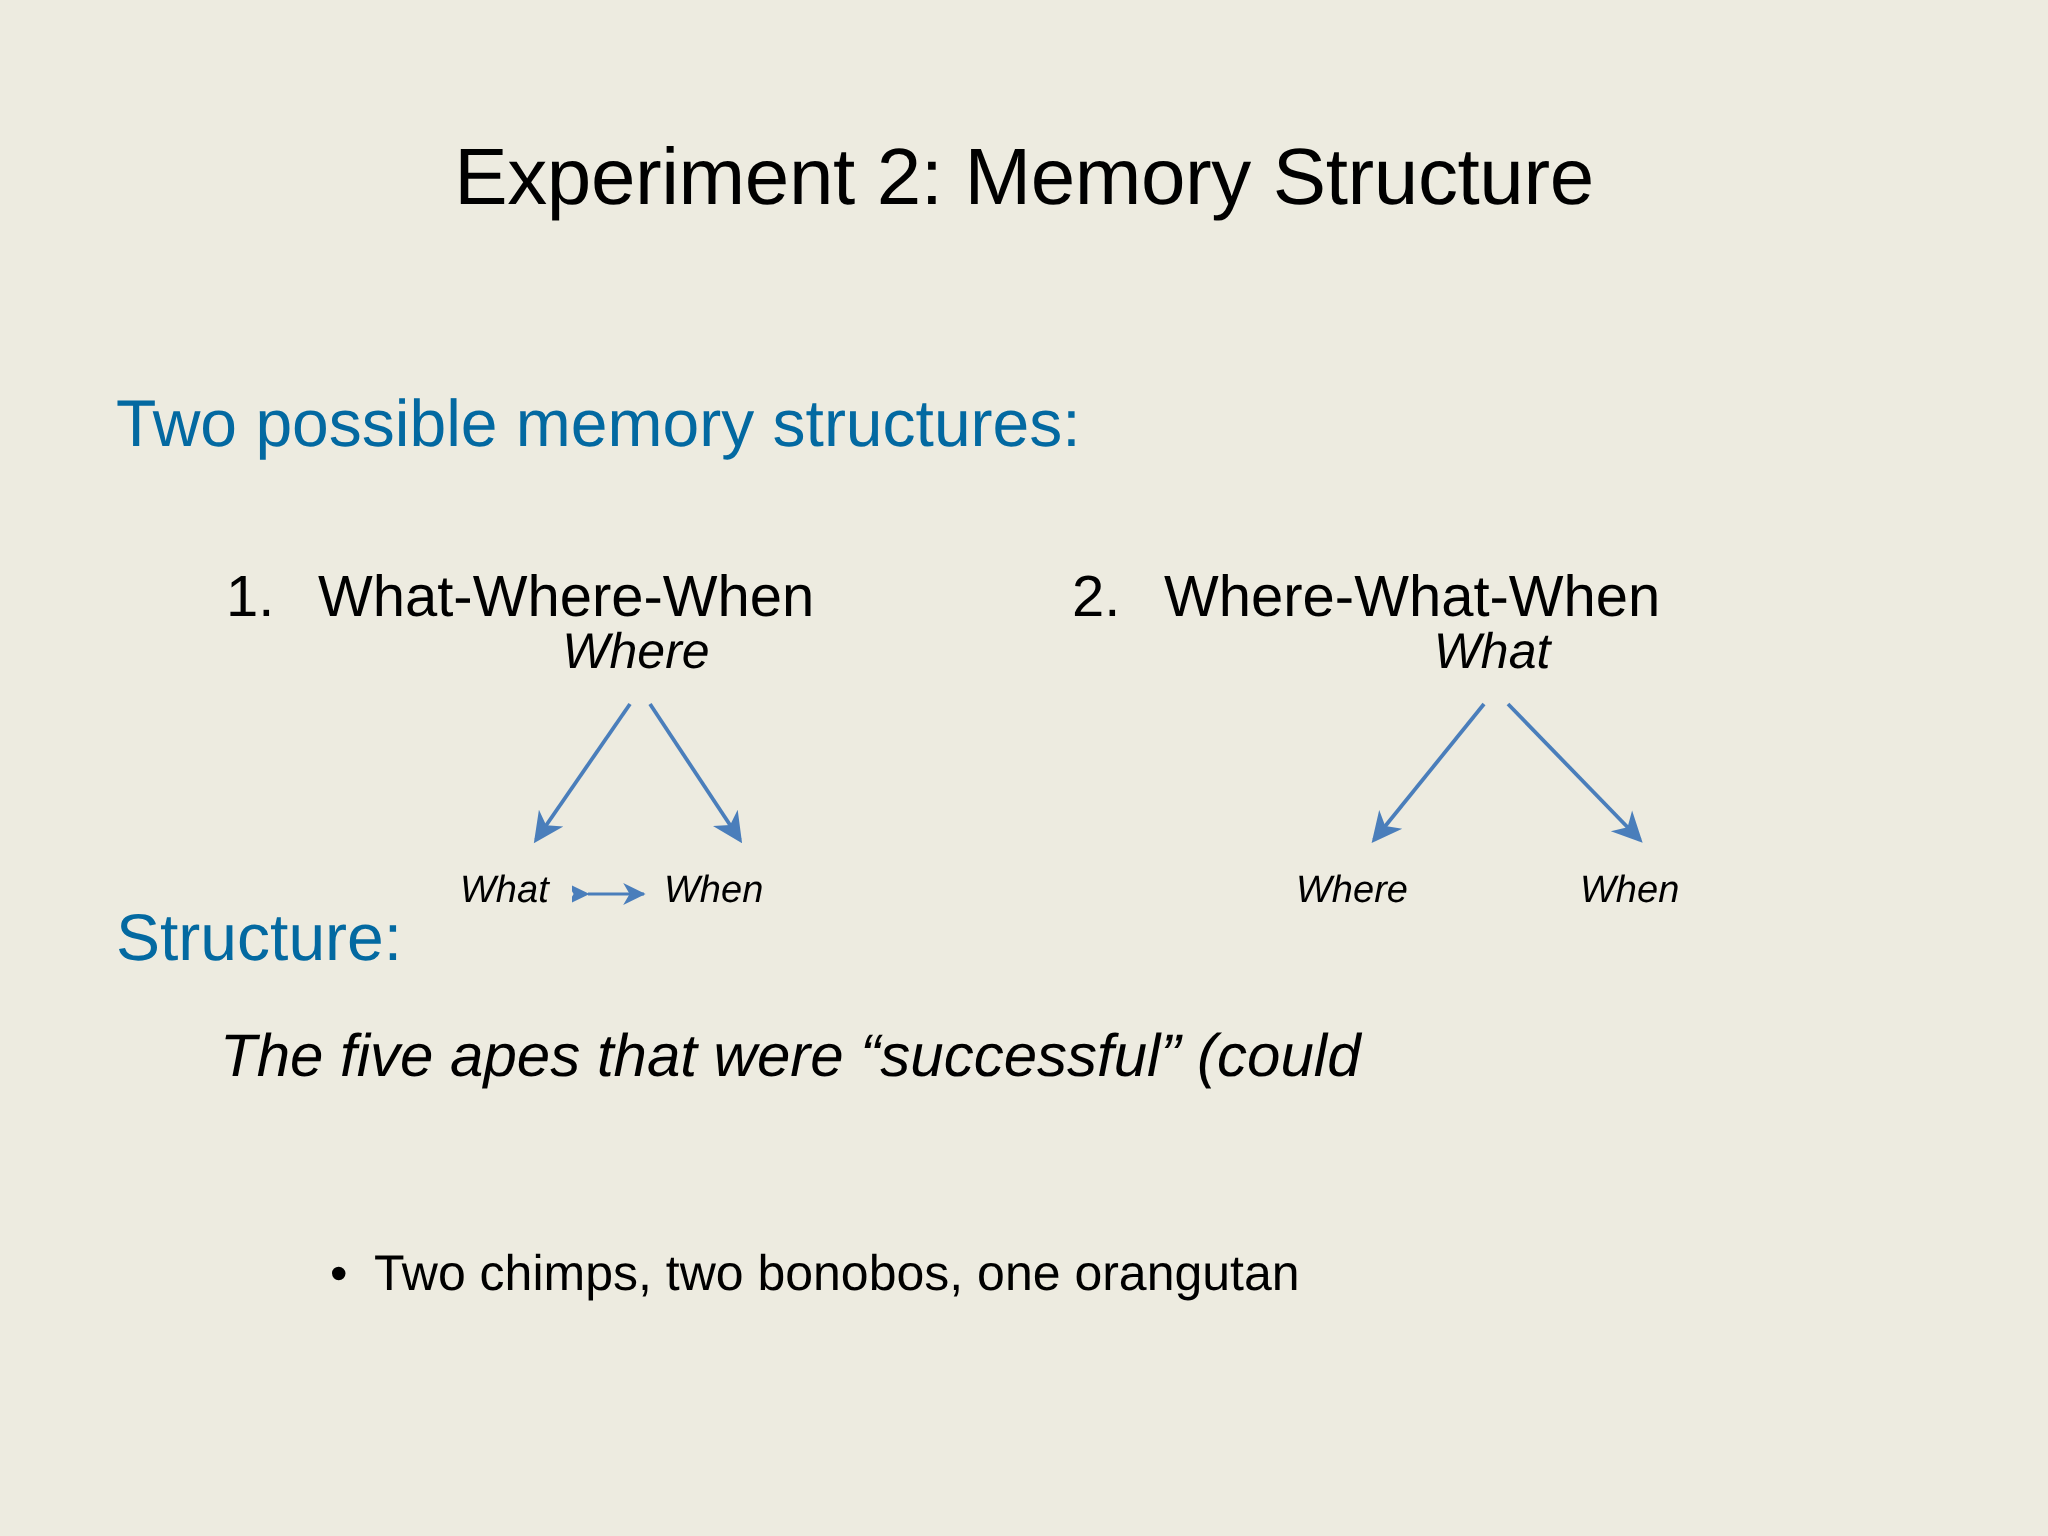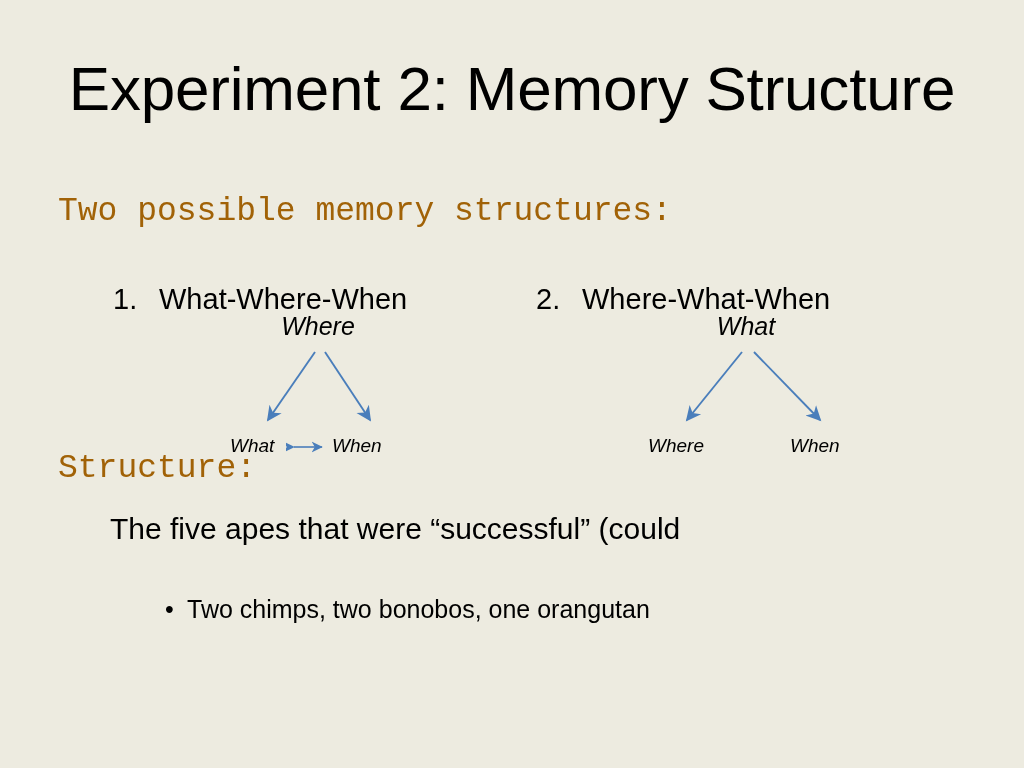--- a/index.html
+++ b/index.html
@@ -21,38 +21,37 @@
     height: 768px;
   }
 
   
   .slide-title {
     position: absolute;
     left: 0;
     top: 58px;
     width: 1024px;
     text-align: center;
-    font-size: 62px;
+    font-size: 40px;
     line-height: 62px;
     font-weight: 400;
     letter-spacing: -0.2px;
     color: #000;
     white-space: nowrap;
   }
 
   
   .lead {
     position: absolute;
     left: 58px;
     font-size: 33px;
     line-height: 40px;
     font-weight: 400;
-    color: #a16207;
-    white-space: nowrap;
-    font-family: Liberation Mono, monospace;
+    color: #0369a1;
+    white-space: nowrap;
   }
   .lead-structures { top: 192px; }
   .lead-subjects   { top: 449px; }
 
   
   .numbered-row {
     position: absolute;
     left: 113px;
     top: 255px;
     width: 860px;
@@ -131,26 +130,26 @@
   
   .para {
     position: absolute;
     left: 110px;
     top: 508px;
     width: 790px;
     font-size: 30px;
     line-height: 41px;
     color: #000;
   }
-  .para .line { display: block; white-space: nowrap; }
+  .para .line { display: block; white-space: nowrap; font-style: italic; }
 
   .sub-bullet {
     position: absolute;
     left: 165px;
-    top: 592px;
+    top: 620px;
     font-size: 25px;
     line-height: 34px;
     white-space: nowrap;
     color: #000;
   }
   .sub-bullet .dot {
     display: inline-block;
     width: 22px;
   }
 </style>

